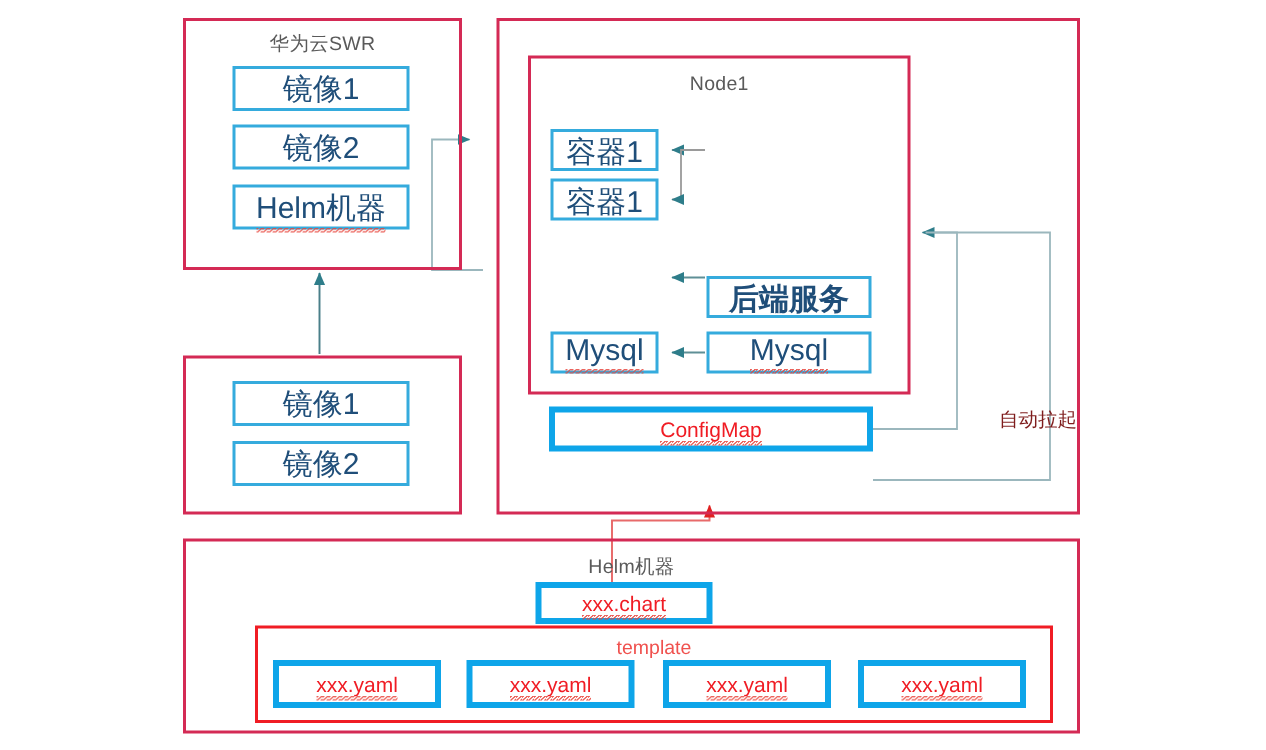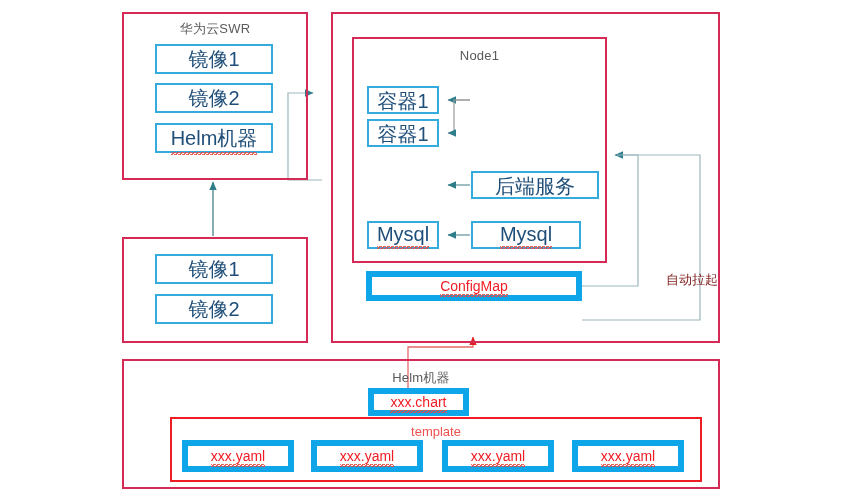--- a/index.html
+++ b/index.html
@@ -30,21 +30,21 @@
   .blue-box{
     border:2px solid #35ABDD;
     background:#ffffff;
     color:#1F4E79;
     font-size:20px;
     display:flex;align-items:flex-start;justify-content:center;
     white-space:nowrap;
   }
 
   .red-box{
-    border:6px solid #0ea5e9;
+    border:4px solid #0ea5e9;
     background:#ffffff;
     color:#F01C24;
     font-size:14px;
     display:flex;align-items:center;justify-content:center;
     white-space:nowrap;
   }
   .red-frame{
     border:2px solid #F01C24;
     background:transparent;
   }
@@ -155,37 +155,37 @@
   <div class="abs blue-box" style="left:367px;top:86px;width:72px;height:28px;">
     <span>容器1</span>
   </div>
   <div class="abs blue-box" style="left:367px;top:119px;width:72px;height:28px;">
     <span>容器1</span>
   </div>
   <div class="abs blue-box" style="left:367px;top:221px;width:72px;height:28px;">
     <span class="squiggle">Mysql</span>
   </div>
 
-  <div class="abs blue-box" style="left:471px;top:171px;width:128px;height:28px;">
+  <div class="abs blue-box" style="left:471px;top:184px;width:110px;height:28px;font-weight:bold;">
     <span>后端服务</span>
   </div>
   <div class="abs blue-box" style="left:471px;top:221px;width:110px;height:28px;">
     <span class="squiggle">Mysql</span>
   </div>
 
   <div class="abs red-box" style="left:366px;top:271px;width:216px;height:30px;">
     <span class="squiggle">ConfigMap</span>
   </div>
 
   <div class="plain-label" style="left:666px;top:271px;">自动拉起</div>
 
   <div class="abs group-box" style="left:122px;top:359px;width:598px;height:130px;"></div>
   <div class="group-title abs" style="left:122px;top:369px;width:598px;">Helm机器</div>
 
-  <div class="abs red-box" style="left:357px;top:388px;width:101px;height:28px;margin-left:11px;">
+  <div class="abs red-box" style="left:357px;top:388px;width:118px;height:28px;">
     <span class="squiggle">xxx.chart</span>
   </div>
 
   <div class="abs red-frame" style="left:170px;top:417px;width:532px;height:65px;"></div>
   <div class="red-title abs" style="left:170px;top:424px;width:532px;">template</div>
 
   <div class="abs red-box" style="left:182px;top:440px;width:112px;height:32px;">
     <span class="squiggle">xxx.yaml</span>
   </div>
   <div class="abs red-box" style="left:311px;top:440px;width:112px;height:32px;">

